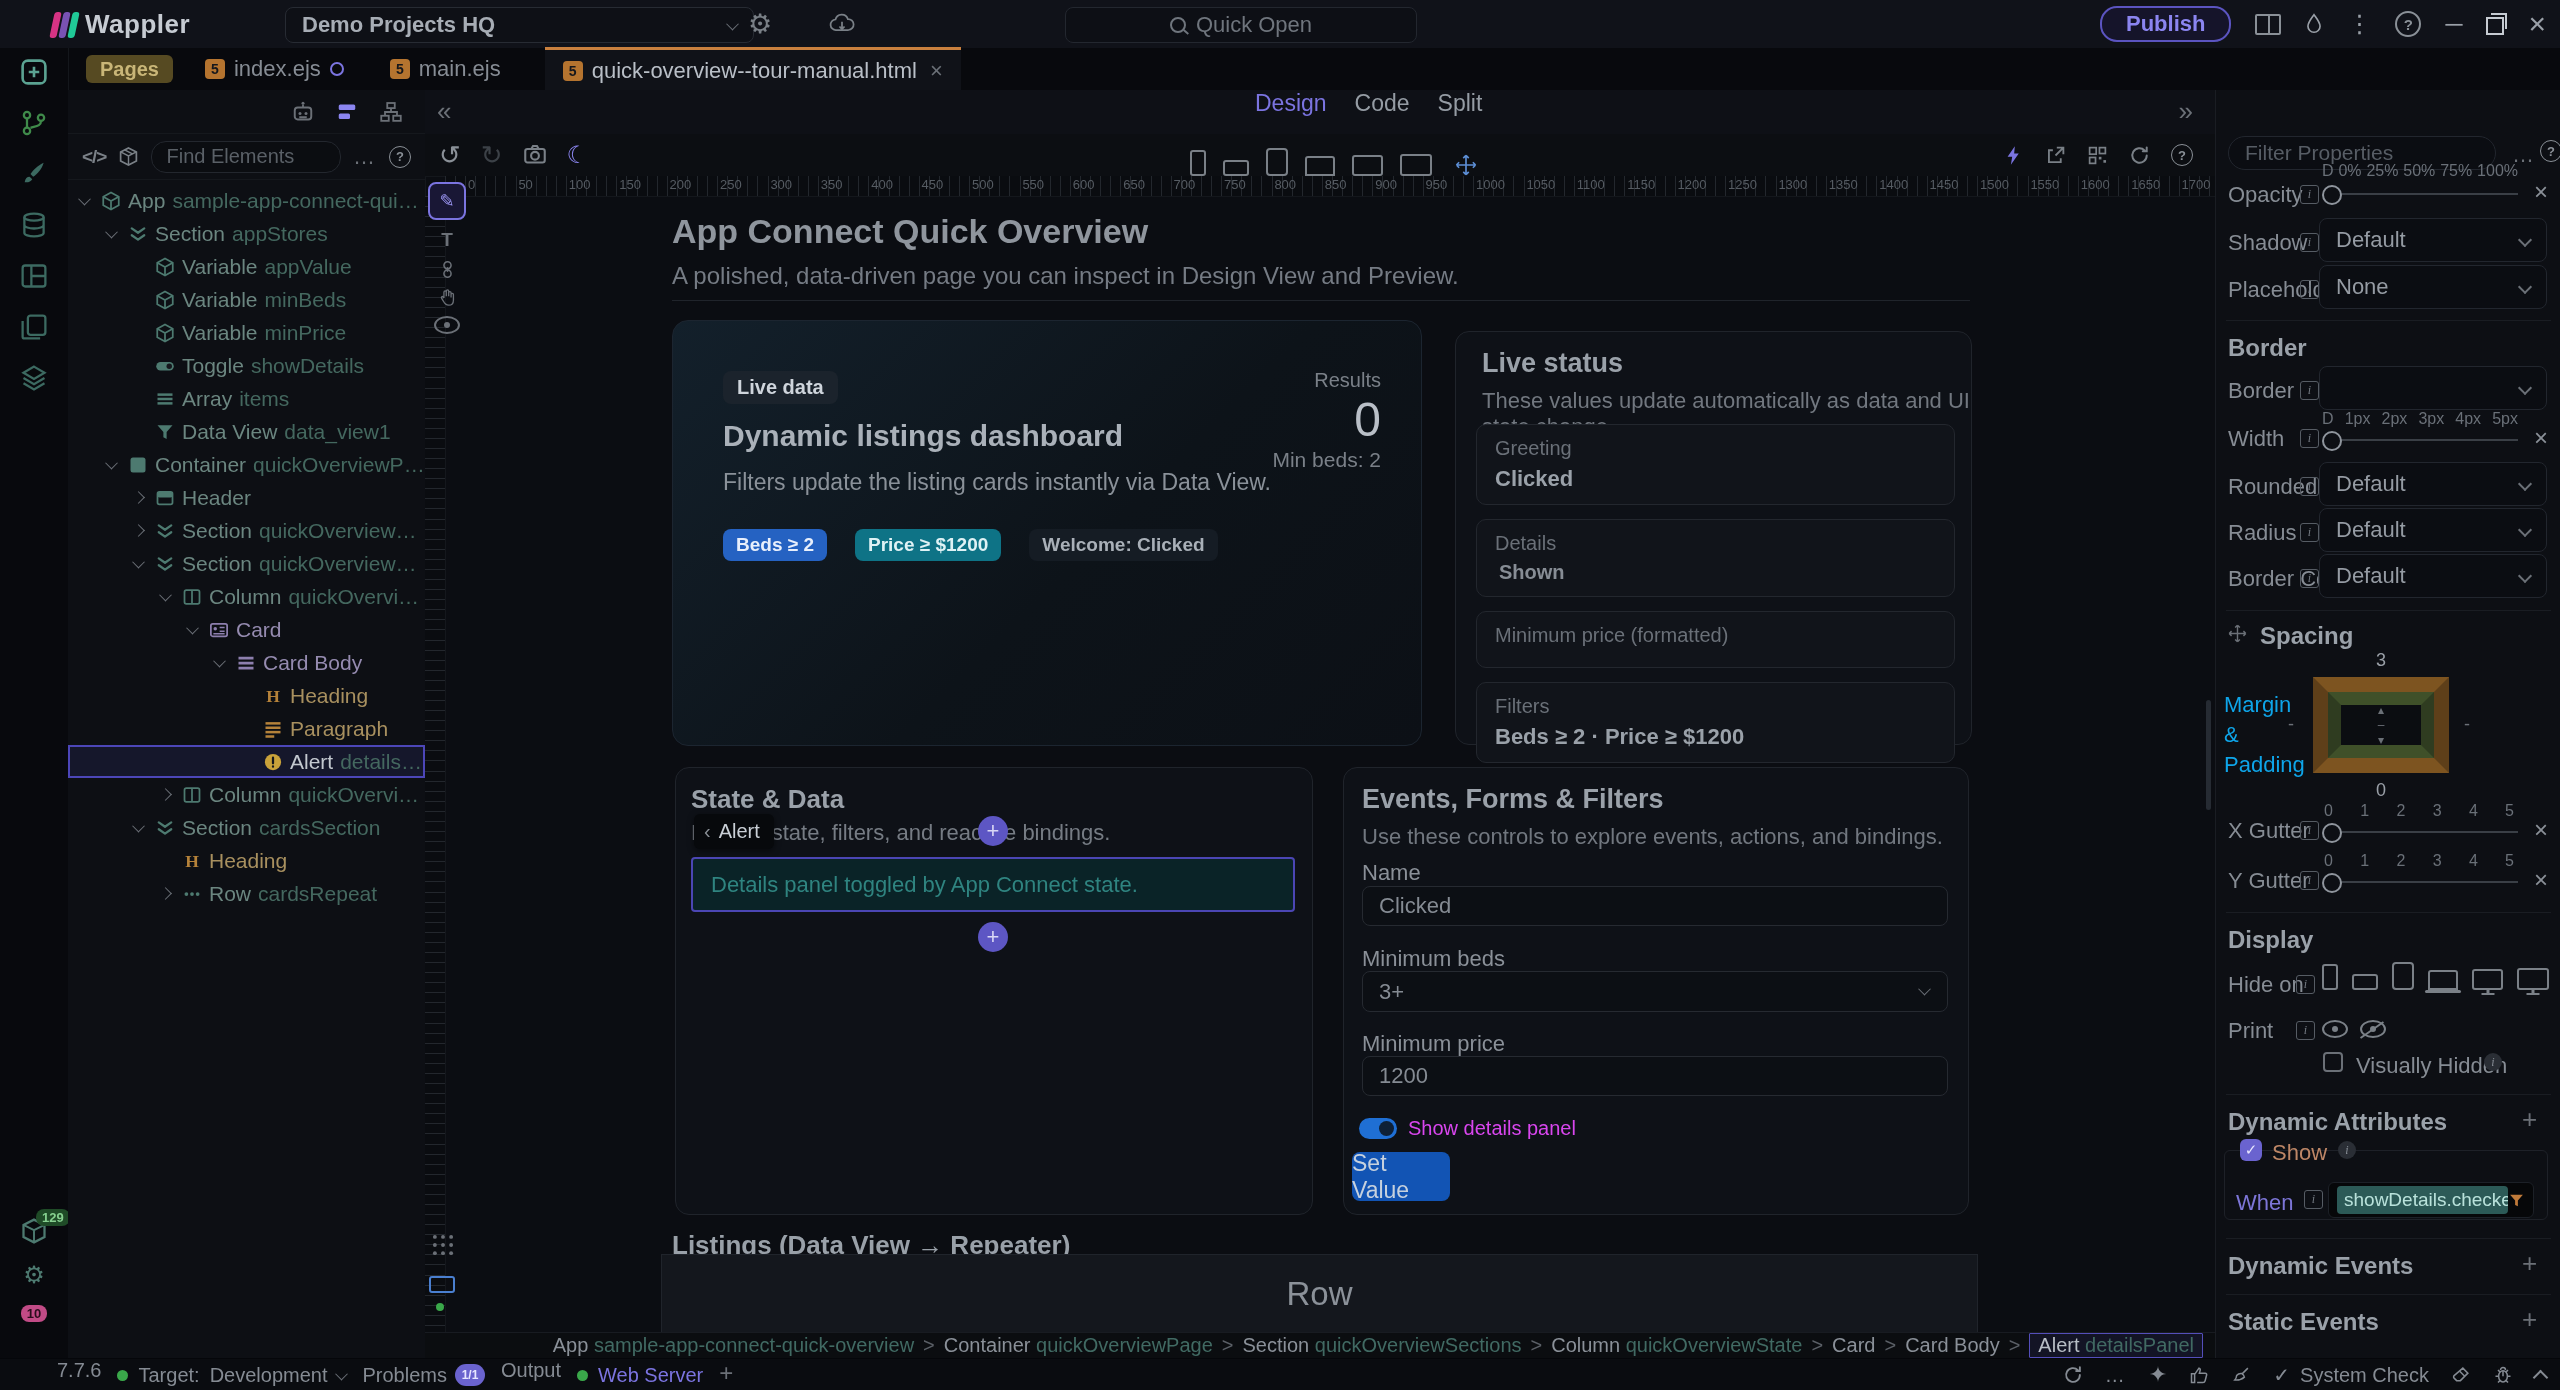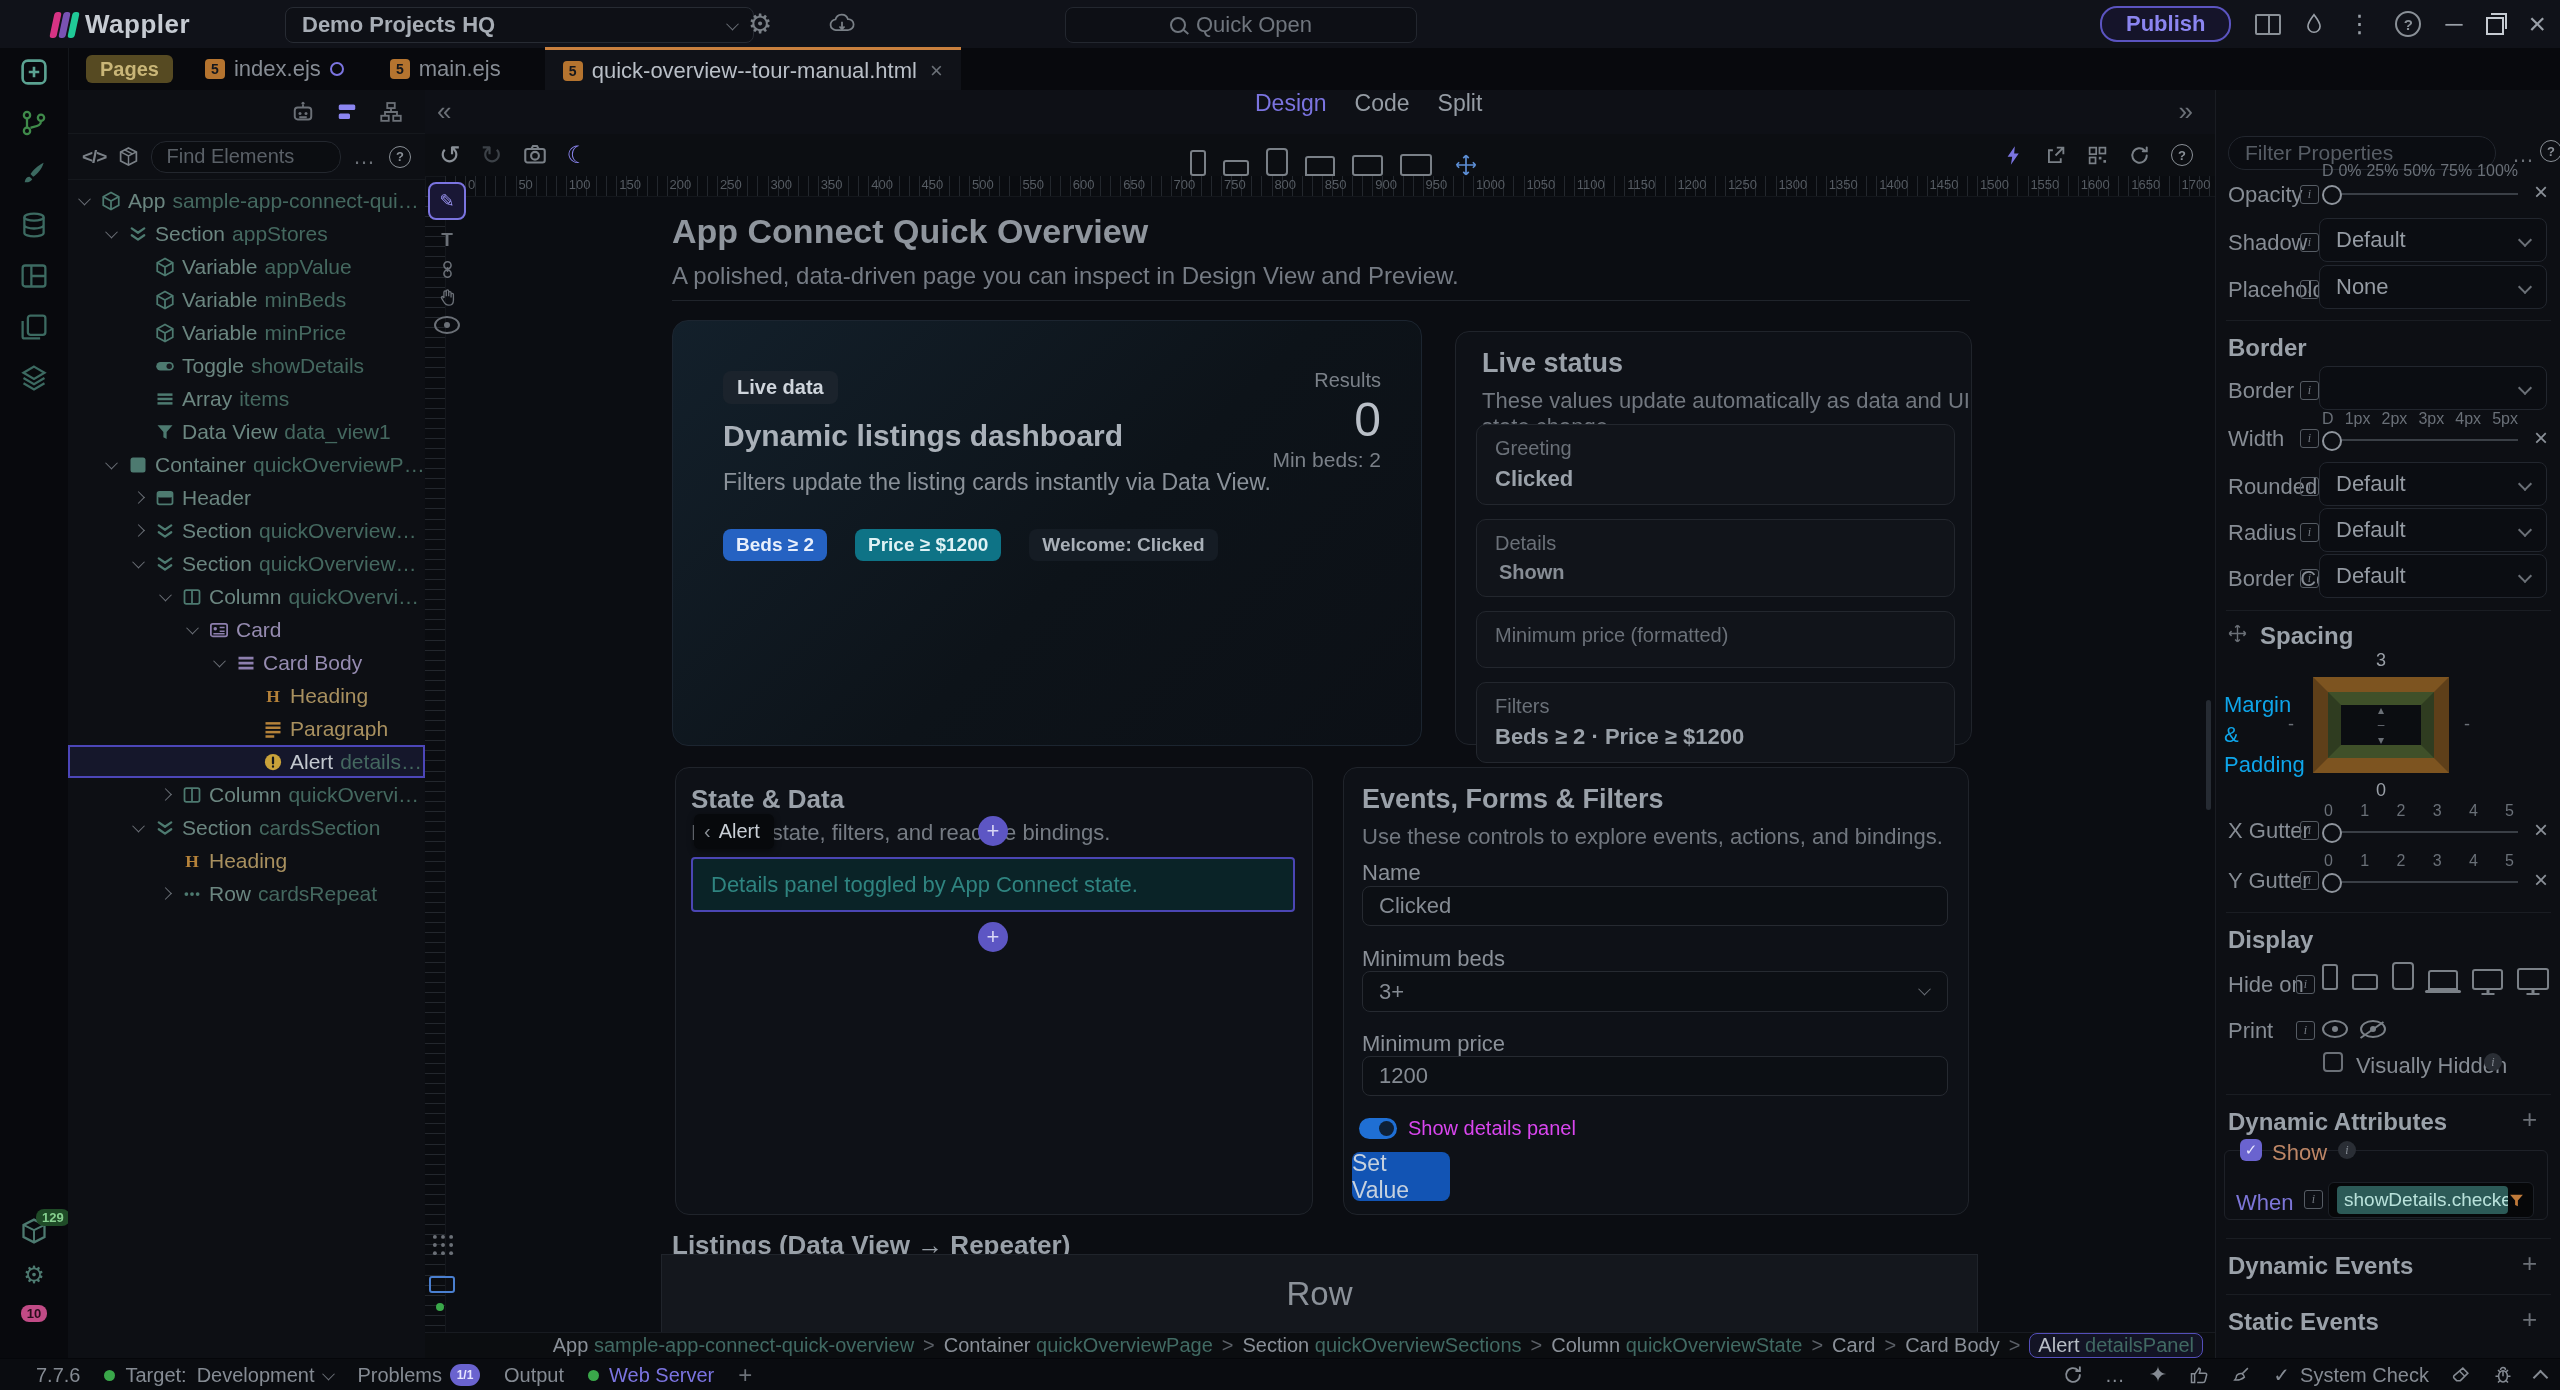--- a/index.html
+++ b/index.html
@@ -170,21 +170,21 @@
 
   .listings-h{position:absolute;left:672px;top:1230px;font-size:26px;font-weight:bold;color:#99a0a8}
   .rowbox{position:absolute;left:661px;top:1254px;width:1315px;height:78px;background:#14171d;border:1px solid #20242b;text-align:center}
   .rowbox span{font-size:33px;color:#8b9199;line-height:78px}
 
   
   .crumbbar{position:absolute;left:425px;top:1332px;width:1790px;height:26px;background:#0b0d10;border-top:1px solid #181b21;display:flex;align-items:center;justify-content:flex-end;gap:9px;padding-right:12px;box-sizing:border-box;font-size:20px}
   .bc-type{color:#8a9098}
   .bc-name{color:#416a63}
   .bc-sep{color:#5a5f66}
-  .bc-sel{border:1px solid #544eba;background:rgba(84,78,186,.12);border-radius:8px;padding:0 8px}
+  .bc-sel{border:1px solid #544eba;background:rgba(84,78,186,.12);border-radius:1px;padding:0 8px}
   .bc-sel .bc-type{color:#b8bec6}
 
   
   .props{position:absolute;left:2215px;top:90px;width:345px;height:1268px;background:#0d0f14;border-left:1px solid #1a1d23}
   .props .filter{position:absolute;left:12px;top:46px;width:268px;height:34px;border-radius:17px;border:1px solid #22262e;background:#0b0d12;color:#9aa0a8;font-size:21px;padding:0 16px;box-sizing:border-box;outline:none;font-family:"Liberation Sans",sans-serif}
   .props .filter::placeholder{color:#575d65}
   .pr-label{position:absolute;left:12px;font-size:22px;color:#868c94}
   .inf{width:17px;height:17px;border:1.4px solid #565c64;border-radius:3px;color:#767c84;font-size:12px;display:inline-flex;align-items:center;justify-content:center;font-family:"Liberation Serif",serif;font-style:italic;position:absolute}
   .infc{width:18px;height:18px;border-radius:50%;background:#2a2e35;color:#868c94;font-size:12px;display:inline-flex;align-items:center;justify-content:center;font-family:"Liberation Serif",serif;font-style:italic;position:absolute}
   .ticks{position:absolute;display:flex;justify-content:space-between;font-size:16px;color:#6a7078}
@@ -218,21 +218,21 @@
   .cbp{position:absolute;width:22px;height:22px;border-radius:6px;background:#6a63cf;color:#e8e6ff;font-size:15px;display:flex;align-items:center;justify-content:center}
   .show-group{position:absolute;left:8px;top:1060px;width:322px;height:68px;border:1px solid #1e2128;border-radius:6px}
   .show-label{position:absolute;left:56px;top:1050px;font-size:22px;color:#bd8666}
   .when-label{position:absolute;left:20px;top:1100px;font-size:22px;color:#7d76d8}
   .wheninput{position:absolute;left:112px;top:1092px;width:206px;height:36px;background:#060709;border:1px solid #1c2027;border-radius:6px;display:flex;align-items:center;justify-content:space-between;padding:0 8px;box-sizing:border-box}
   .token{background:#2c5a57;color:#b9e2db;font-size:19px;padding:3px 7px;border-radius:4px;white-space:nowrap;overflow:hidden}
   .scrollthumb{position:absolute;left:2206px;top:700px;width:5px;height:110px;background:#262b33;border-radius:3px}
 
   
   .statusbar{position:absolute;left:0;top:1358px;width:2560px;height:32px;background:#0a0c10;border-top:1px solid #05060a;font-size:20px;color:#858b93}
-  .sb-left{position:absolute;left:36px;top:0;height:32px;display:flex;align-items:center;gap:24px}
+  .sb-left{position:absolute;left:57px;top:0;height:32px;display:flex;gap:16px}
   .sb-right{position:absolute;right:14px;top:0;height:32px;display:flex;align-items:center;gap:22px}
   .gdot{width:11px;height:11px;border-radius:50%;background:#3aa84a;display:inline-block}
   .pbadge{min-width:22px;height:22px;border-radius:11px;background:#6a63cf;color:#e8e6ff;font-size:12px;font-weight:bold;display:inline-flex;align-items:center;justify-content:center;padding:0 4px}
   .sb-ws{color:#7b74e0}
   .sb-ico{width:20px;height:20px;color:#858b93}
   .chvup{width:9px;height:9px;border-left:2px solid #858b93;border-top:2px solid #858b93;transform:rotate(45deg);display:inline-block;margin-top:4px}
 </style>
 </head>
 <body>
 

